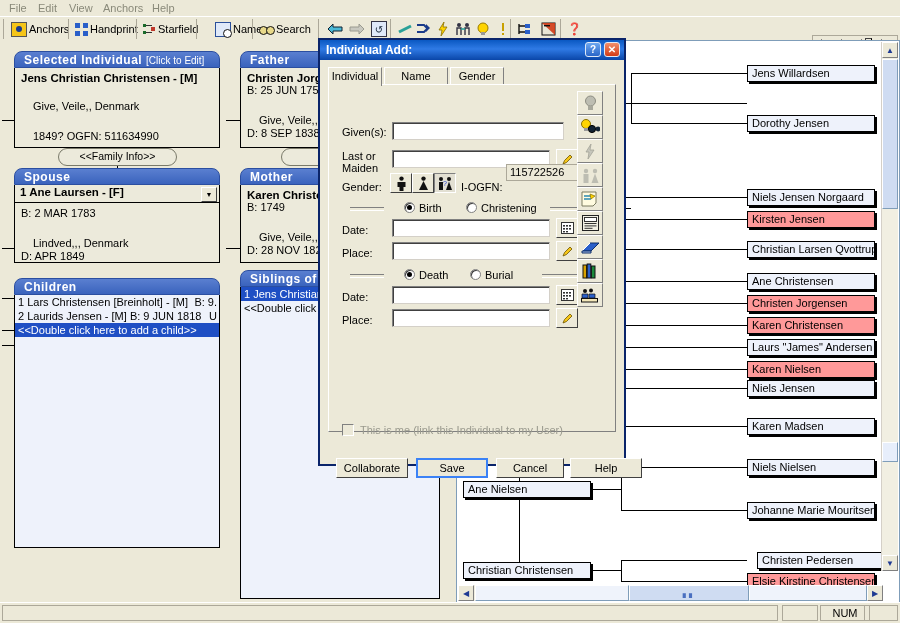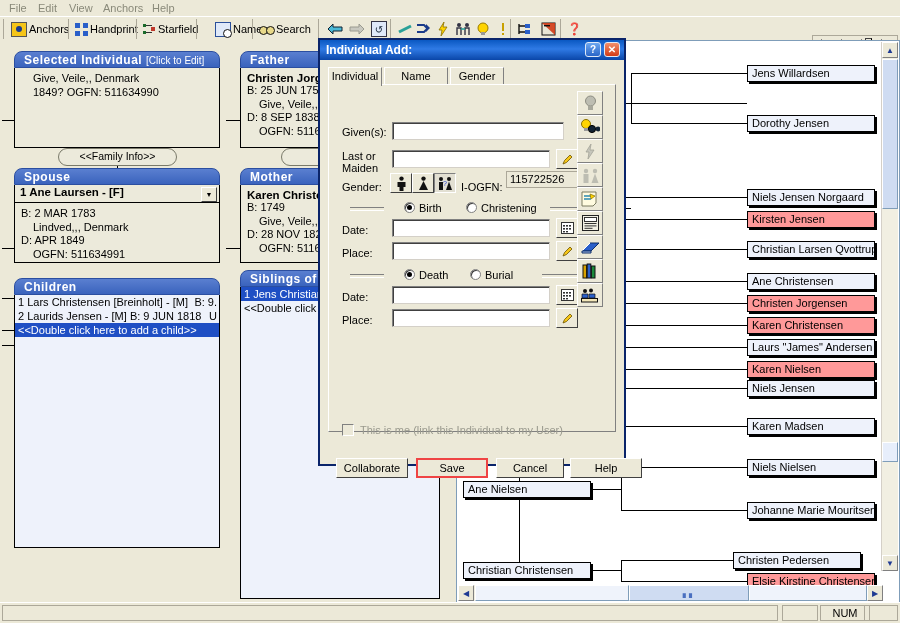--- a/index.html
+++ b/index.html
@@ -39,21 +39,21 @@
   .panel{position:absolute;}
   .panel-hdr{height:17px;background:linear-gradient(#5a7fd0,#3a63bd);
     border:1px solid #2b4ea0;border-radius:8px 8px 0 0;
     color:#fff;font-weight:bold;font-size:12px;line-height:16px;padding-left:9px;
     letter-spacing:.5px;box-sizing:border-box;overflow:hidden;white-space:nowrap;}
   .panel-hdr .sub{font-weight:normal;font-size:10px;letter-spacing:0;}
   .panel-body{background:#eceadb;border:1px solid #000;border-top:none;box-sizing:border-box;
     padding:4px 6px;overflow:hidden;}
   .panel-body .nm{font-weight:bold;font-size:11.5px;white-space:nowrap;}
   .panel-body .ln{font-size:11px;white-space:nowrap;line-height:13.5px;}
-  .panel-body .ind{padding-left:12px;}
+  .panel-body .ind{padding-left:12px;margin-top:16px;}
 
   .famlink{position:absolute;height:16px;border:1px solid #7a7a6a;border-radius:9px;
     background:#eceadb;font-size:10.5px;line-height:14px;text-align:center;color:#000;}
 
   .listbox{background:#eef2fb;border:1px solid #000;border-top:none;box-sizing:border-box;overflow:hidden;}
   .lrow{height:14px;line-height:14px;font-size:11px;padding-left:3px;white-space:nowrap;overflow:hidden;}
   .lrow.sel{background:#1f4fc4;color:#fff;}
 
   .connector{position:absolute;background:#000;}
 
@@ -128,21 +128,21 @@
   .radio .dot{position:absolute;left:2px;top:2px;width:5px;height:5px;border-radius:50%;background:#000;}
   .radio-lbl{position:absolute;font-size:11px;}
 
   .chk{position:absolute;width:12px;height:12px;background:#ece9d8;box-sizing:border-box;
     border:1px solid #808080;border-right-color:#fff;border-bottom-color:#fff;}
   .chk-lbl{position:absolute;font-size:11px;color:#9a9a8e;}
 
   .dlgbtn{position:absolute;height:20px;box-sizing:border-box;background:#ece9d8;
     border:1px solid #fff;border-right-color:#404040;border-bottom-color:#404040;
     font-size:11px;line-height:18px;text-align:center;}
-  .dlgbtn.default{border:2px solid #ef4444;line-height:16px;}
+  .dlgbtn.default{border:2px solid #3b82f6;line-height:16px;}
 </style>
 </head>
 <body>
 
 <div id="app">
 
   <div class="menubar">
     <div class="mi" style="left:4px">File</div>
     <div class="mi" style="left:33px">Edit</div>
     <div class="mi" style="left:64px">View</div>
@@ -297,20 +297,21 @@
     <div class="connector" style="left:2px;top:305px;width:14px;height:1px"></div>
     <div class="connector" style="left:226px;top:80px;width:14px;height:1px"></div>
     <div class="connector" style="left:226px;top:208px;width:14px;height:1px"></div>
 
     <div class="panel" style="left:14px;top:11px;width:206px;">
       <div class="panel-hdr">
         <span>Selected Individual</span>
         <span class="sub">[Click to Edit]</span>
       </div>
       <div class="panel-body" style="height:80px">
+        <div class="nm">Jens Christian Christensen - [M]</div>
         <div class="ln ind">Give, Veile,, Denmark</div>
         <div class="ln ind">1849?   OGFN: 511634990</div>
       </div>
     </div>
     <div class="famlink" style="left:58px;top:108px;width:117px">&lt;&lt;Family Info&gt;&gt;</div>
 
     <div class="panel" style="left:14px;top:128px;width:206px;">
       <div class="panel-hdr">Spouse</div>
       <div style="position:relative;height:18px;background:#eceadb;border:1px solid #000;border-top:none;box-sizing:border-box;">
         <div style="position:absolute;left:5px;top:1px;font-weight:bold;font-size:11.5px">1 Ane Laursen - [F]</div>
@@ -443,21 +444,21 @@
           <div class="node" style="left: 290px; top: 200px; width: 128px;"><span>Christian Larsen Qvottrup</span><span class="tab"></span></div>
           <div class="node" style="left: 290px; top: 232px; width: 128px;"><span>Ane Christensen</span><span class="tab"></span></div>
           <div class="node pink" style="left: 290px; top: 254px; width: 128px;"><span>Christen Jorgensen</span><span class="tab"></span></div>
           <div class="node pink" style="left: 290px; top: 276px; width: 128px;"><span>Karen Christensen</span><span class="tab"></span></div>
           <div class="node" style="left: 290px; top: 298px; width: 128px;"><span>Laurs "James" Andersen</span><span class="tab"></span></div>
           <div class="node pink" style="left: 290px; top: 320px; width: 128px;"><span>Karen Nielsen</span><span class="tab"></span></div>
           <div class="node" style="left: 290px; top: 339px; width: 128px;"><span>Niels Jensen</span><span class="tab"></span></div>
           <div class="node" style="left: 290px; top: 377px; width: 128px;"><span>Karen Madsen</span><span class="tab"></span></div>
           <div class="node" style="left: 290px; top: 418px; width: 128px;"><span>Niels Nielsen</span><span class="tab"></span></div>
           <div class="node" style="left: 290px; top: 461px; width: 128px;"><span>Johanne Marie Mouritsen</span><span class="tab"></span></div>
-          <div class="node" style="left: 276px; top: 511px; width: 128px;"><span>Christen Pedersen</span><span class="tab"></span></div>
+          <div class="node" style="left: 300px; top: 511px; width: 128px;"><span>Christen Pedersen</span><span class="tab"></span></div>
           <div class="node pink" style="left: 290px; top: 532px; width: 128px;"><span>Elsie Kirstine Christensen</span><span class="tab"></span></div>
         </div>
     </div>
 
     <div class="vsb">
       <div class="sbbtn" style="left:0;top:0">▲</div>
       <div class="sbthumb" style="left:0;top:17px;width:16px;height:150px"></div>
       <div class="sbthumb" style="left:0;top:400px;width:16px;height:20px;background:#e7eefb"></div>
       <div class="sbbtn" style="left:0;top:513px">▼</div>
     </div>
@@ -516,21 +517,21 @@
       <div class="minibtn pressed" style="left:114px;top:113px;width:22px;height:20px">
         <svg width="15" height="15" viewBox="0 0 15 15">
             <circle cx="3" cy="3" r="2" fill="#111"></circle>
             <path d="M1 6 h4 v8 h-4 z" fill="#111"></path>
             <circle cx="11" cy="3" r="2" fill="#111"></circle>
             <path d="M11 5.5 L8 14 h6 z" fill="#111"></path>
             <text x="5" y="10" font-size="7" fill="#1a3ad0" font-family="Liberation Sans">?</text>
           </svg>
       </div>
       <div class="fld-lbl" style="left:141px;top:121px">I-OGFN:</div>
-      <div class="fld ro" style="left:186px;top:111px;width:94px;height:17px;line-height:15px">115722526</div>
+      <div class="fld ro" style="left:186px;top:104px;width:94px;height:17px;line-height:15px">115722526</div>
 
       <div class="groupline" style="left:30px;top:147px;width:34px"></div>
       <div class="radio" style="left:84px;top:142px">
           <div class="dot"></div>
         </div>
       <div class="radio-lbl" style="left:99px;top:142px">Birth</div>
       <div class="radio" style="left:146px;top:142px"></div>
       <div class="radio-lbl" style="left:161px;top:142px">Christening</div>
       <div class="groupline" style="left:230px;top:147px;width:32px"></div>
 

